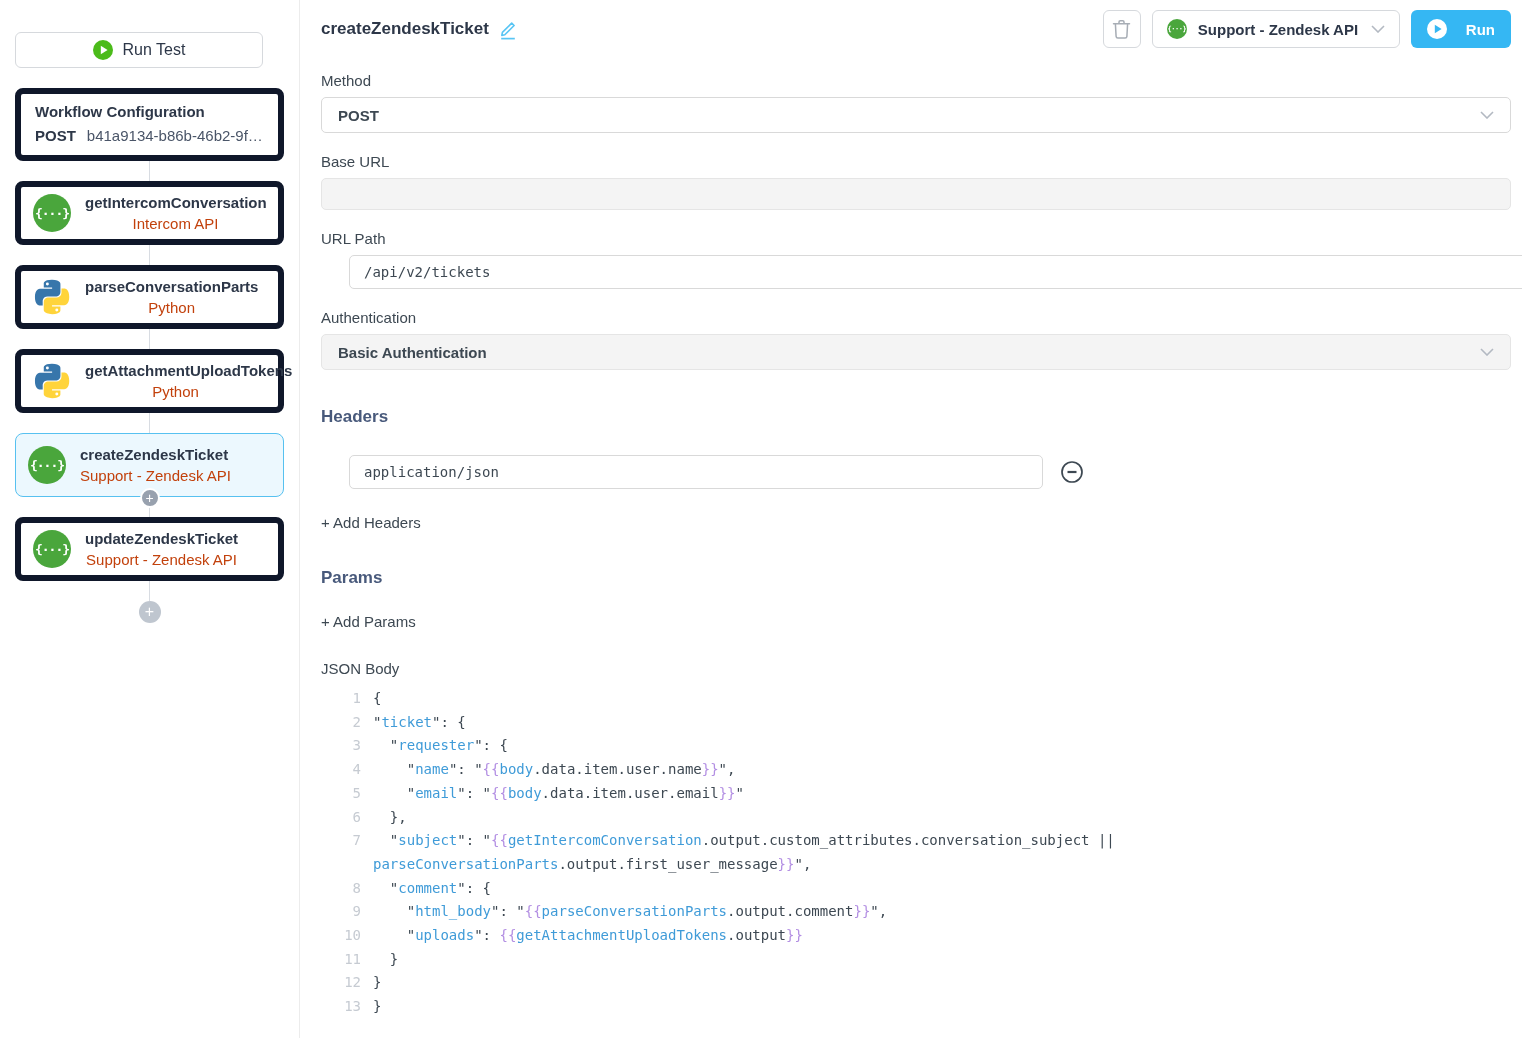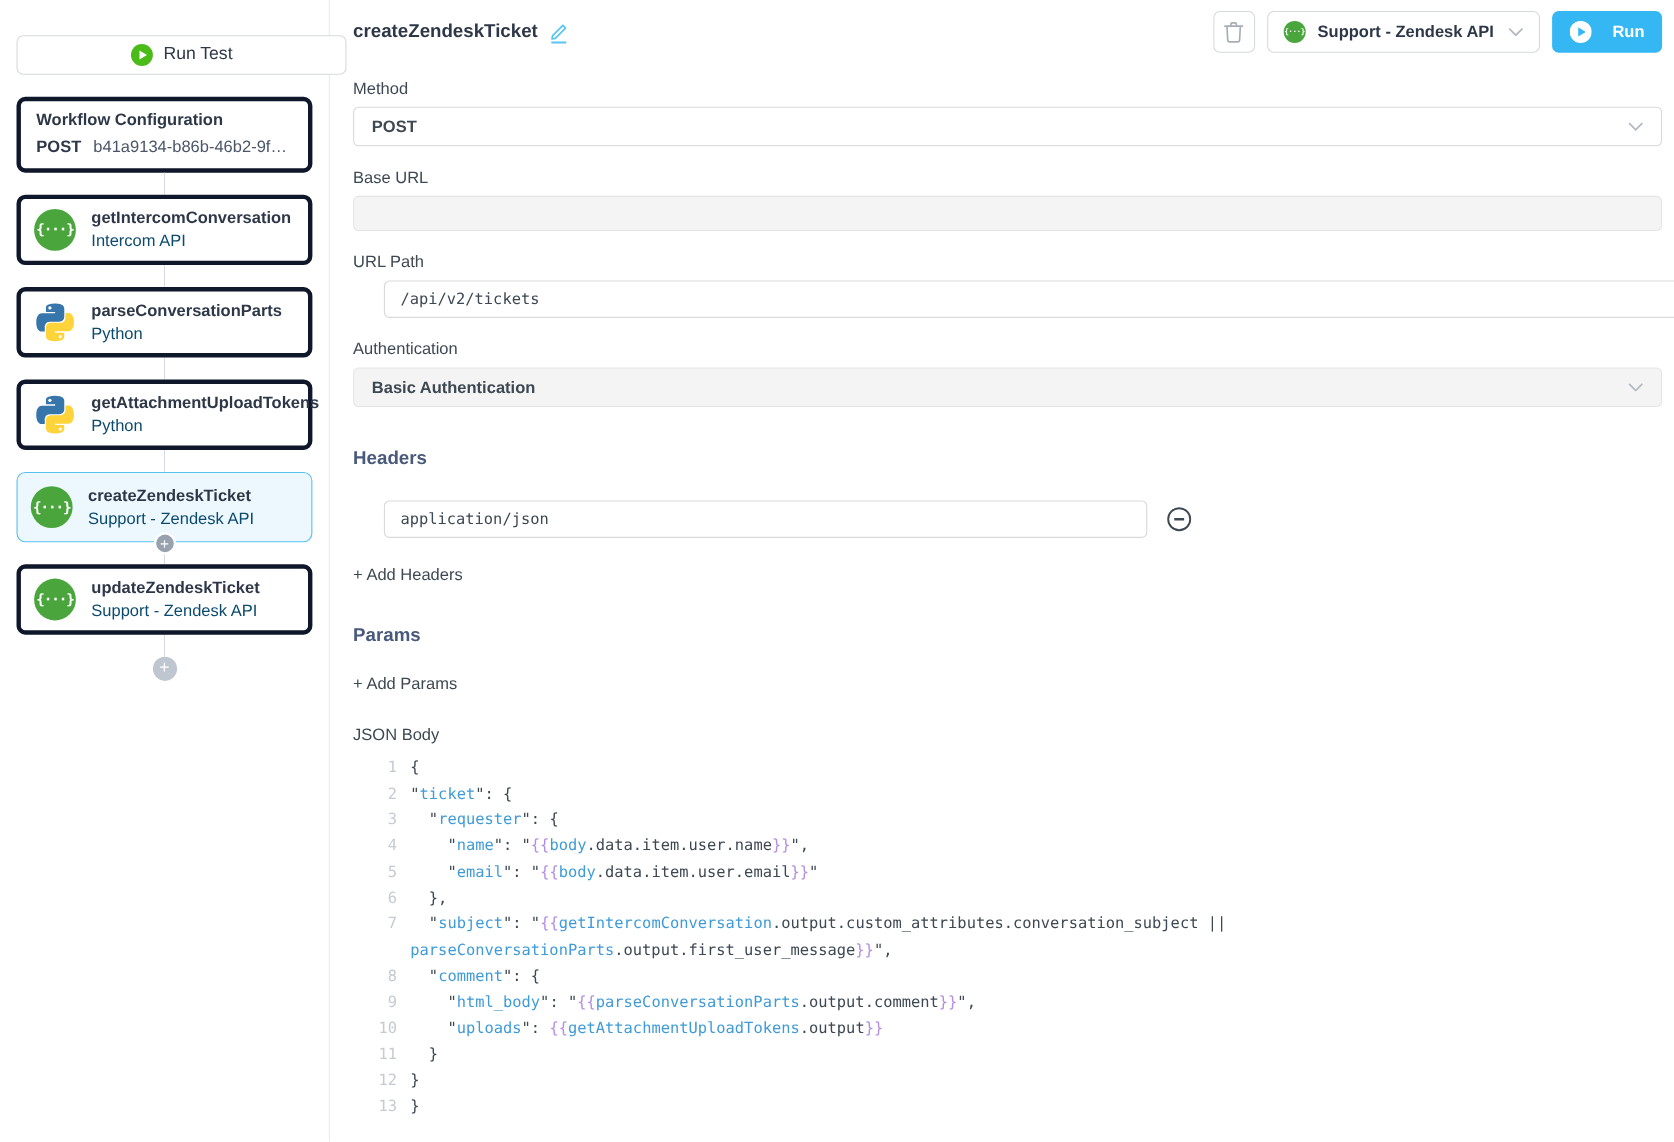--- a/index.html
+++ b/index.html
@@ -7,25 +7,25 @@
   .app {
     width:1522px; height:1038px; display:flex; background:#fff;
     font-family:"Liberation Sans", sans-serif; color:#2d3748; overflow:hidden;
   }
   
   .sidebar {
     width:300px; min-width:300px; border-right:1px solid #ececec;
     padding:32px 15px 0 15px; position:relative;
   }
   .run-test {
-    width:300px; height:36px; display:flex; align-items:center; justify-content:center;
+    width:248px; height:36px; display:flex; align-items:center; justify-content:center;
     gap:10px; background:#fff; border:1px solid #d6d9dd; border-radius:6px;
     font-size:16px; color:#2d3748; cursor:pointer; font-family:inherit; margin-bottom:20px;
   }
-  .card { background:#fff; border:4px solid #0f172a; border-radius:8px; }
+  .card { background:#fff; border:6px solid #0f172a; border-radius:8px; }
   .config-card { padding:9px 14px 11px 14px; }
   .config-title { font-weight:bold; font-size:15px; margin-bottom:7px; }
   .config-line { font-size:15px; display:flex; gap:11px; white-space:nowrap; overflow:hidden; }
   .config-method { font-weight:bold; color:#2d3748; }
   .config-id { color:#4a5568; overflow:hidden; text-overflow:ellipsis; }
   .connector { width:1px; height:20px; background:#d8dce2; margin:0 auto; }
   .step-card {
     position:relative; height:64px; display:flex; align-items:center;
     gap:14px; padding:0 12px; cursor:pointer;
   }
@@ -33,21 +33,21 @@
   .step-icon { width:38px; height:38px; flex:none; display:flex; align-items:center; justify-content:center; }
   .api-circle {
     width:38px; height:38px; border-radius:50%; background:#4aa63c; color:#fff;
     display:flex; align-items:center; justify-content:center;
     font-family:"DejaVu Sans Mono", monospace; font-weight:bold; font-size:13px;
     letter-spacing:-1px; flex:none;
   }
   .api-circle.mini { width:20px; height:20px; font-size:7px; letter-spacing:-0.5px; }
   .step-text { min-width:0; }
   .step-name { font-size:15px; font-weight:bold; color:#2d3748; margin-bottom:4px; white-space:nowrap; }
-  .step-type { font-size:15px; color:#0c4a6e; white-space:nowrap; }
+  .step-type { font-size:15px; color:#c2410c; white-space:nowrap;text-align:center; }
   .plus-overlay {
     position:absolute; left:50%; bottom:-12px; transform:translateX(-50%);
     width:20px; height:20px; border-radius:50%; background:#98a1ae; border:2px solid #fff;
     color:#fff; display:flex; align-items:center; justify-content:center;
     font-size:14px; line-height:1; z-index:2; cursor:pointer;
   }
   .plus-end {
     width:22px; height:22px; border-radius:50%; background:#bfc6cf; color:#fff;
     display:flex; align-items:center; justify-content:center; font-size:16px; line-height:1;
     margin:0 auto; cursor:pointer;

